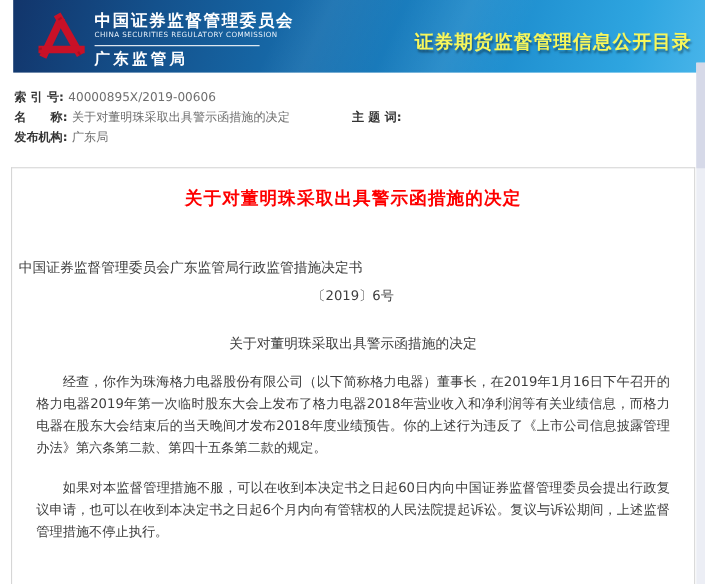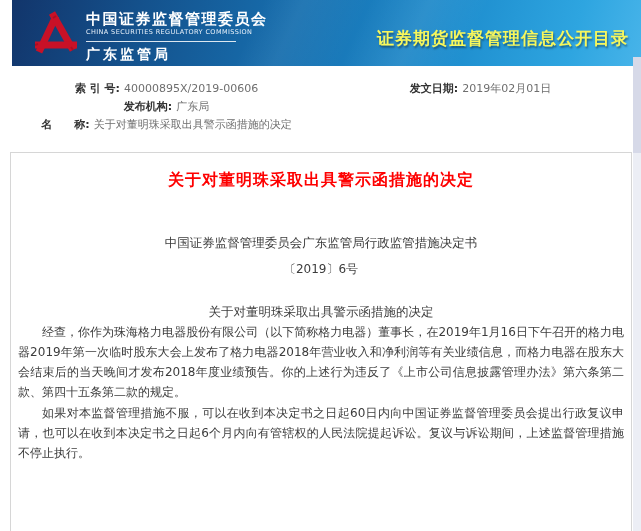--- a/index.html
+++ b/index.html
@@ -35,42 +35,42 @@
     text-shadow:1px 2px 2px rgba(0,0,0,0.40);
     z-index:2;
   }
 
   
   .meta {
     padding:14px 0 0 13px;
     font-size:11px; line-height:18px;
     height:86px;
   }
-  .meta-grid { display:grid; grid-template-columns:307px 1fr;text-align:center; }
+  .meta-grid { display:grid; grid-template-columns:307px 1fr; }
   .meta-row { white-space:nowrap; overflow:hidden; height:18px; }
   .meta-label { font-weight:bold; color:#333; margin-right:4px; }
   .meta-value { color:#6e6e6e; }
 
   
   .doc-box {
     margin:0 9px 0 10px;
     border:1px solid #d6d6d6; border-bottom:none;
     height:379px;
     padding:2px 6px 0 6px;
     font-size:12px; color:#3c3c3c;
   }
   .doc-title {
     text-align:center; font-size:16px; font-weight:bold;
     margin-top:15px; letter-spacing:1px;
   }
-  .doc-heading { text-align:center; margin-top:44px; font-size:12.5px; color:#3c3c3c; }
+  .doc-heading { text-align:left; margin-top:44px; font-size:12.5px; color:#3c3c3c; }
   .doc-number  { text-align:center; margin-top:9px;  font-size:12px;  color:#3c3c3c; }
   .doc-subtitle{ text-align:center; margin-top:26px; font-size:12.5px; color:#3c3c3c; }
   .salutation  { margin-top:22px; line-height:20px; }
-  .doc-para { margin:1px; text-indent:2em; line-height:20px; text-align:justify; }
+  .doc-para { margin:16px; text-indent:2em; line-height:20px; text-align:justify; }
 
   
   .scrollbar {
     position:absolute; top:57px; right:0; bottom:0; width:8px;
     background:#eceef5;
   }
   .scroll-thumb { width:100%; height:96px; background:#d6d9e8; }
 </style>
 </head>
 <body>
@@ -99,31 +99,31 @@
   <div class="dir-title">证券期货监督管理信息公开目录</div>
 </div>
 
 <div class="meta">
   <div class="meta-grid">
     <div>
       <div class="meta-row">
         <span class="meta-label">索 引 号:</span><span class="meta-value">40000895X/2019-00606</span>
       </div>
       <div class="meta-row">
-        <span class="meta-label">发布机构:</span><span class="meta-value">广东局</span>
+        <span class="meta-label">名　　称:</span><span class="meta-value">关于对董明珠采取出具警示函措施的决定</span>
       </div>
       <div class="meta-row">
-        <span class="meta-label">名　　称:</span><span class="meta-value">关于对董明珠采取出具警示函措施的决定</span>
+        <span class="meta-label">发布机构:</span><span class="meta-value">广东局</span>
       </div>
     </div>
     <div>
+      <div class="meta-row"></div>
       <div class="meta-row">
-        <span class="meta-label">发文日期:</span><span class="meta-value">2019年02月01日</span>
+        <span class="meta-label">主 题 词:</span><span class="meta-value"></span>
       </div>
-      <div class="meta-row"></div>
     </div>
   </div>
 </div>
 
 <div class="doc-box">
   <div class="doc-title" style="color:#fe0000;">关于对董明珠采取出具警示函措施的决定</div>
   <div class="doc-heading">中国证券监督管理委员会广东监管局行政监管措施决定书</div>
   <div class="doc-number">〔2019〕6号</div>
   <div class="doc-subtitle">关于对董明珠采取出具警示函措施的决定</div>
   <p class="doc-para">经查，你作为珠海格力电器股份有限公司（以下简称格力电器）董事长，在2019年1月16日下午召开的格力电器2019年第一次临时股东大会上发布了格力电器2018年营业收入和净利润等有关业绩信息，而格力电器在股东大会结束后的当天晚间才发布2018年度业绩预告。你的上述行为违反了《上市公司信息披露管理办法》第六条第二款、第四十五条第二款的规定。</p>

